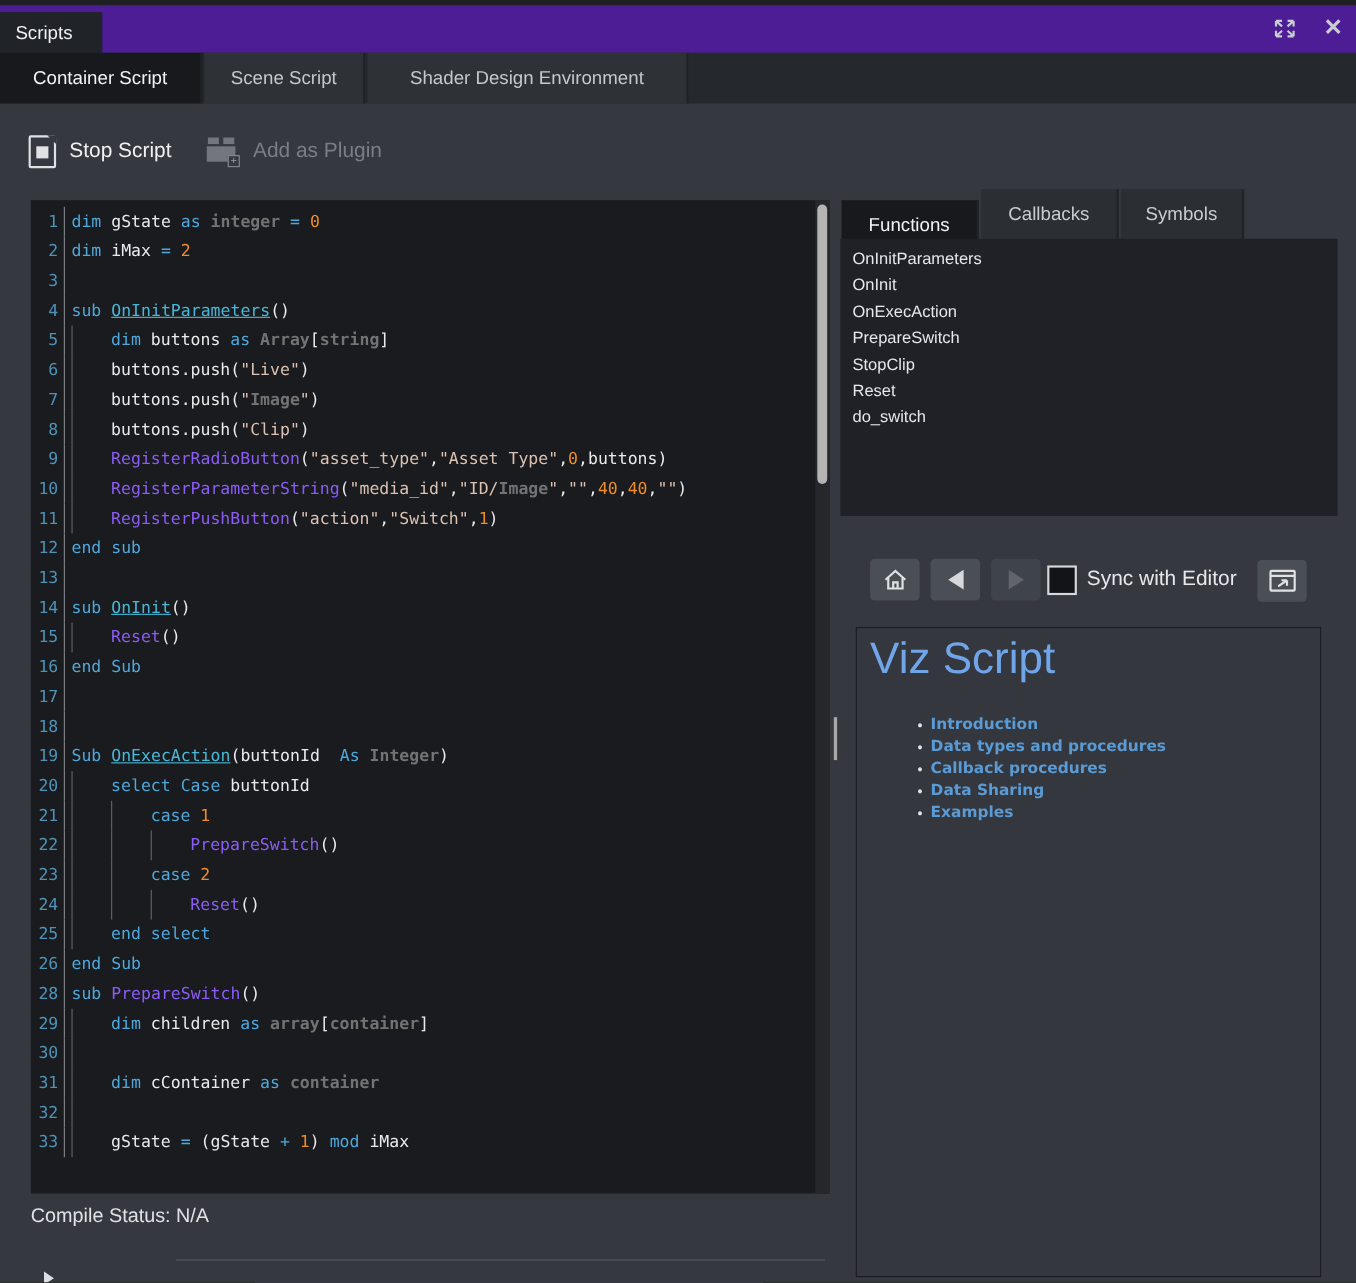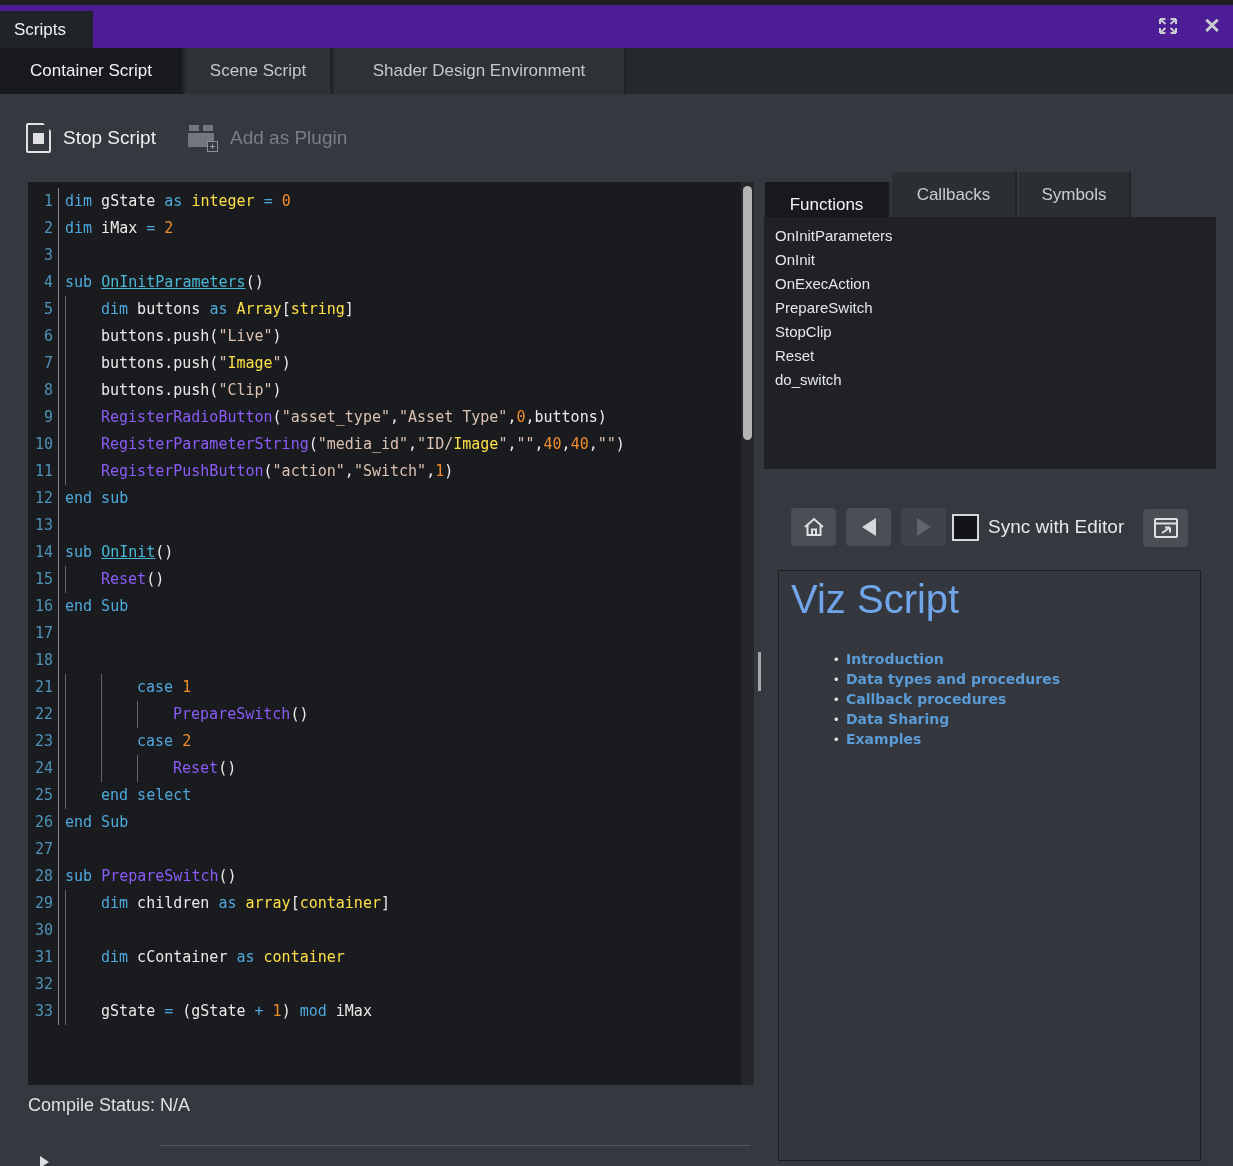--- a/index.html
+++ b/index.html
@@ -39,21 +39,21 @@
                        border:1px solid #8A8E94; color:#9EA2A8; font-size:10px; line-height:9px; text-align:center; }
   
   .editor { position:absolute; left:28px; top:182px; width:726px; height:903px; background:#191B1E; display:flex; }
   .code-area { flex:1; padding-top:6px; overflow:hidden; font-family:"DejaVu Sans Mono", monospace; font-size:15px; }
   .code-line { display:flex; height:27px; line-height:27px; }
   .ln { width:31px; flex-shrink:0; text-align:right; padding-right:5px; color:#4E92B8;
         border-right:1px solid #85888D; }
   .lc { white-space:pre; padding-left:6px; color:#EAEAEA; }
   .guide { display:inline-block; width:36px; height:27px; border-left:1px solid #63666B; vertical-align:top; }
   .tk-k { color:#4FA8DC; }
-  .tk-t { color:#fde047; font-weight:normal; }
+  .tk-t { color:#737373; font-weight:bold; }
   .tk-c { color:#49B8D8; text-decoration:underline; }
   .tk-f { color:#8b5cf6; }
   .tk-n { color:#EE8C2A; }
   .tk-s { color:#DCC2B2; }
   .tk-p { color:#EAEAEA; }
   .vscroll { width:13px; background:#25272B; position:relative; }
   .vthumb { position:absolute; left:2px; top:4px; width:9px; height:254px; background:#B4B4B4; border-radius:5px; }
   
   .ftab { position:absolute; top:172px; height:45px; display:flex; align-items:center; justify-content:center;
           background:#2B2E33; color:#C9CCD1; font-size:17px; border-right:2px solid #202328; }
@@ -201,20 +201,28 @@
         </div>
         <div class="code-line">
           <span class="ln">17</span>
           <span class="lc"></span>
         </div>
         <div class="code-line">
           <span class="ln">18</span>
           <span class="lc"></span>
         </div>
         <div class="code-line">
+          <span class="ln">19</span>
+          <span class="lc"><span class="tk-k">Sub</span><span class="tk-p"> </span><span class="tk-c">OnExecAction</span><span class="tk-p">(buttonId  </span><span class="tk-k">As</span><span class="tk-p"> </span><span class="tk-t">Integer</span><span class="tk-p">)</span></span>
+        </div>
+        <div class="code-line">
+          <span class="ln">20</span>
+          <span class="lc"><span class="guide"></span><span class="tk-k">select</span><span class="tk-p"> </span><span class="tk-k">Case</span><span class="tk-p"> buttonId</span></span>
+        </div>
+        <div class="code-line">
           <span class="ln">21</span>
           <span class="lc"><span class="guide"></span><span class="guide"></span><span class="tk-k">case</span><span class="tk-p"> </span><span class="tk-n">1</span></span>
         </div>
         <div class="code-line">
           <span class="ln">22</span>
           <span class="lc"><span class="guide"></span><span class="guide"></span><span class="guide"></span><span class="tk-f">PrepareSwitch</span><span class="tk-p">()</span></span>
         </div>
         <div class="code-line">
           <span class="ln">23</span>
           <span class="lc"><span class="guide"></span><span class="guide"></span><span class="tk-k">case</span><span class="tk-p"> </span><span class="tk-n">2</span></span>
@@ -223,24 +231,20 @@
           <span class="ln">24</span>
           <span class="lc"><span class="guide"></span><span class="guide"></span><span class="guide"></span><span class="tk-f">Reset</span><span class="tk-p">()</span></span>
         </div>
         <div class="code-line">
           <span class="ln">25</span>
           <span class="lc"><span class="guide"></span><span class="tk-k">end select</span></span>
         </div>
         <div class="code-line">
           <span class="ln">26</span>
           <span class="lc"><span class="tk-k">end Sub</span></span>
-        </div>
-        <div class="code-line">
-          <span class="ln">27</span>
-          <span class="lc"></span>
         </div>
         <div class="code-line">
           <span class="ln">28</span>
           <span class="lc"><span class="tk-k">sub</span><span class="tk-p"> </span><span class="tk-f">PrepareSwitch</span><span class="tk-p">()</span></span>
         </div>
         <div class="code-line">
           <span class="ln">29</span>
           <span class="lc"><span class="guide"></span><span class="tk-k">dim</span><span class="tk-p"> children </span><span class="tk-k">as</span><span class="tk-p"> </span><span class="tk-t">array</span><span class="tk-p">[</span><span class="tk-t">container</span><span class="tk-p">]</span></span>
         </div>
         <div class="code-line">

